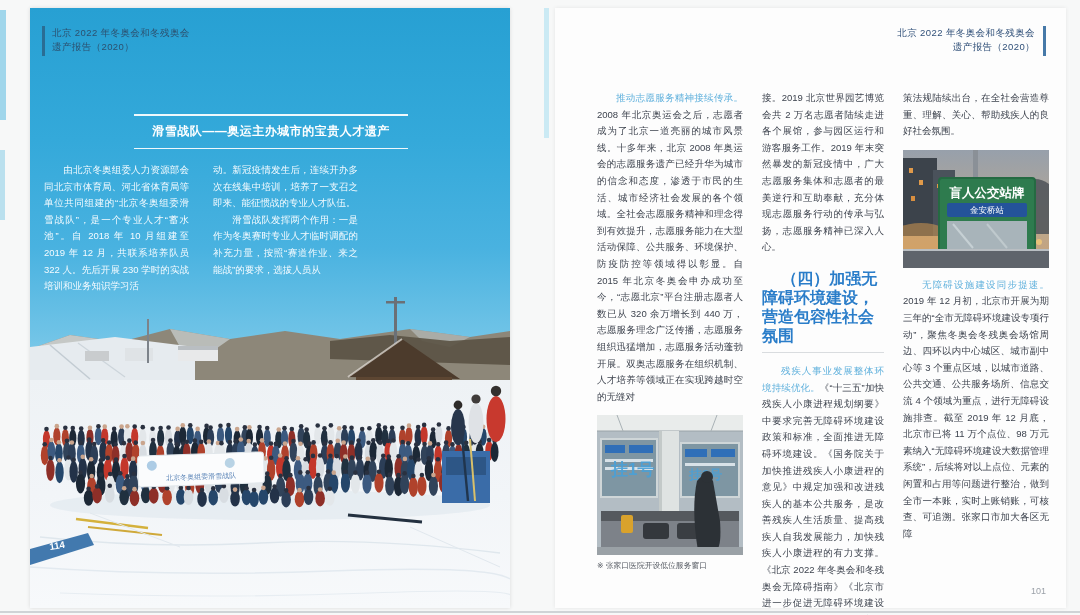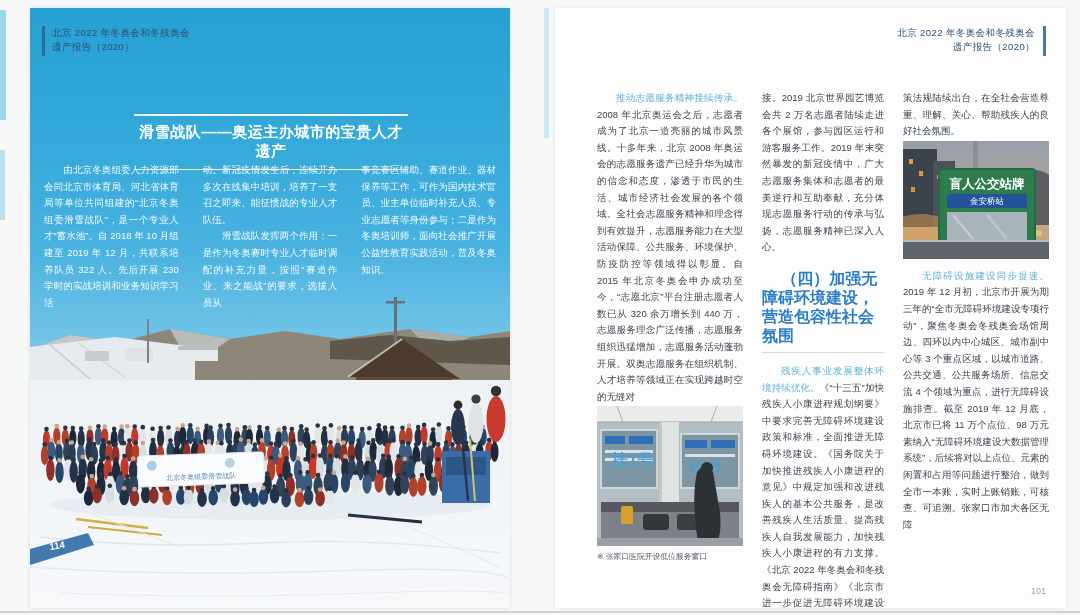--- a/index.html
+++ b/index.html
@@ -7,36 +7,36 @@
   .page{position:absolute;top:8px;height:600px;}
   
   .page-left{left:30px;width:480px;overflow:hidden;background:#2fa7d8;box-shadow:0 0 4px rgba(0,0,0,.12);}
   .sky{position:absolute;inset:0;background:linear-gradient(180deg,#27a0d3 0%,#34a9da 22%,#49b2e0 40%,#71c4e7 55%,#9dd5ee 65%,#c9e8f5 74%,#ecf6fa 82%,#f2f6f8 100%);}
   .photo-svg{position:absolute;left:0;top:279px;width:480px;height:321px;display:block;}
   .lp-header{position:absolute;left:12px;top:18px;display:flex;align-items:flex-start;}
   .lp-header .vbar{width:3px;height:30px;background:#2a6d94;margin-right:7px;}
   .lp-header .hline{font-size:9.5px;line-height:14px;color:#2c5170;letter-spacing:.4px;}
   .lp-titlebox{position:absolute;left:104px;top:106px;width:274px;text-align:center;}
   .wrule{height:1.5px;background:rgba(255,255,255,.92);}
-  .lp-title{font-size:15px;font-weight:bold;color:#ffffff;letter-spacing:.5px;padding:7px 0 8px;}
+  .lp-title{font-size:12px;font-weight:bold;color:#ffffff;letter-spacing:.5px;padding:7px 0 8px;}
   .lp-cols{position:absolute;left:14px;top:154px;width:452px;display:flex;gap:24px;}
   .lp-col{width:145px;font-size:9.5px;line-height:16.6px;color:#f4fbff;text-align:justify;white-space:pre-line;}
   
   .page-right{left:555px;width:511px;background:#fdfdfd;box-shadow:0 0 4px rgba(0,0,0,.08);}
   .rp-header{position:absolute;right:20px;top:18px;display:flex;align-items:flex-start;}
   .rp-header .htext{font-size:9.5px;line-height:14px;color:#2f4f78;text-align:right;letter-spacing:.4px;}
   .rp-header .vbar{width:3px;height:30px;background:#4679a8;margin-left:8px;}
   .rp-cols{position:absolute;left:42px;top:82px;width:452px;display:flex;gap:19px;}
   .rp-col{width:146px;}
   .para{font-size:9.5px;line-height:16.6px;color:#3d434e;text-align:justify;margin:0;}
   .indent{text-indent:2em;}
   .lead{color:#5fb0dc;}
   .sec{font-size:16px;line-height:19px;color:#2a7dc9;font-weight:bold;margin:13px 0 0;text-indent:1.2em;}
   .sec-rule{height:1px;background:#d9dcdf;margin:7px 0 10px;}
-  .fig{margin:1px 0 0;}
+  .fig{margin:10px 0 0;}
   .fig svg{display:block;}
   .figcap{font-size:7.8px;line-height:11.5px;color:#565b63;margin-top:5px;text-align:left;}
   .rp-pagenum{position:absolute;right:20px;bottom:12px;font-size:9px;color:#9ba1a9;}
   
   .sliver{position:absolute;background:#49b4de;opacity:.5;}
   .sliver.s1{left:0;top:10px;width:6px;height:110px;}
   .sliver.s2{left:0;top:150px;width:5px;height:70px;opacity:.35;}
   .sliver.s3{left:544px;top:8px;width:5px;height:130px;background:#bfe6f2;opacity:.8;}
   .bottom-edge{position:absolute;left:0;top:611px;width:1080px;height:2px;background:#cfd3d6;}
 </style>
@@ -626,21 +626,20 @@
     <div class="lp-titlebox">
       <div class="wrule"></div>
       <div class="lp-title">滑雪战队——奥运主办城市的宝贵人才遗产</div>
       <div class="wrule"></div>
     </div>
 
     <div class="lp-cols">
       <div class="lp-col">　　由北京冬奥组委人力资源部会同北京市体育局、河北省体育局等单位共同组建的“北京冬奥组委滑雪战队”，是一个专业人才“蓄水池”。自 2018 年 10 月组建至 2019 年 12 月，共联系培养队员 322 人。先后开展 230 学时的实战培训和业务知识学习活</div>
       <div class="lp-col">动。新冠疫情发生后，连续开办多次在线集中培训，培养了一支召之即来、能征惯战的专业人才队伍。
 　　滑雪战队发挥两个作用：一是作为冬奥赛时专业人才临时调配的补充力量，按照“赛道作业、来之能战”的要求，选拔人员从</div>
-      <div class="lp-col">事竞赛区辅助、赛道作业、器材保养等工作，可作为国内技术官员、业主单位临时补充人员、专业志愿者等身份参与；二是作为冬奥培训师，面向社会推广开展公益性教育实践活动，普及冬奥知识。</div>
     </div>
   </div>
 
   <div class="page page-right">
     <div class="rp-header">
       <div class="htext">
         <div>北京 2022 年冬奥会和冬残奥会</div>
         <div>遗产报告（2020）</div>
       </div>
       <span class="vbar"></span>

